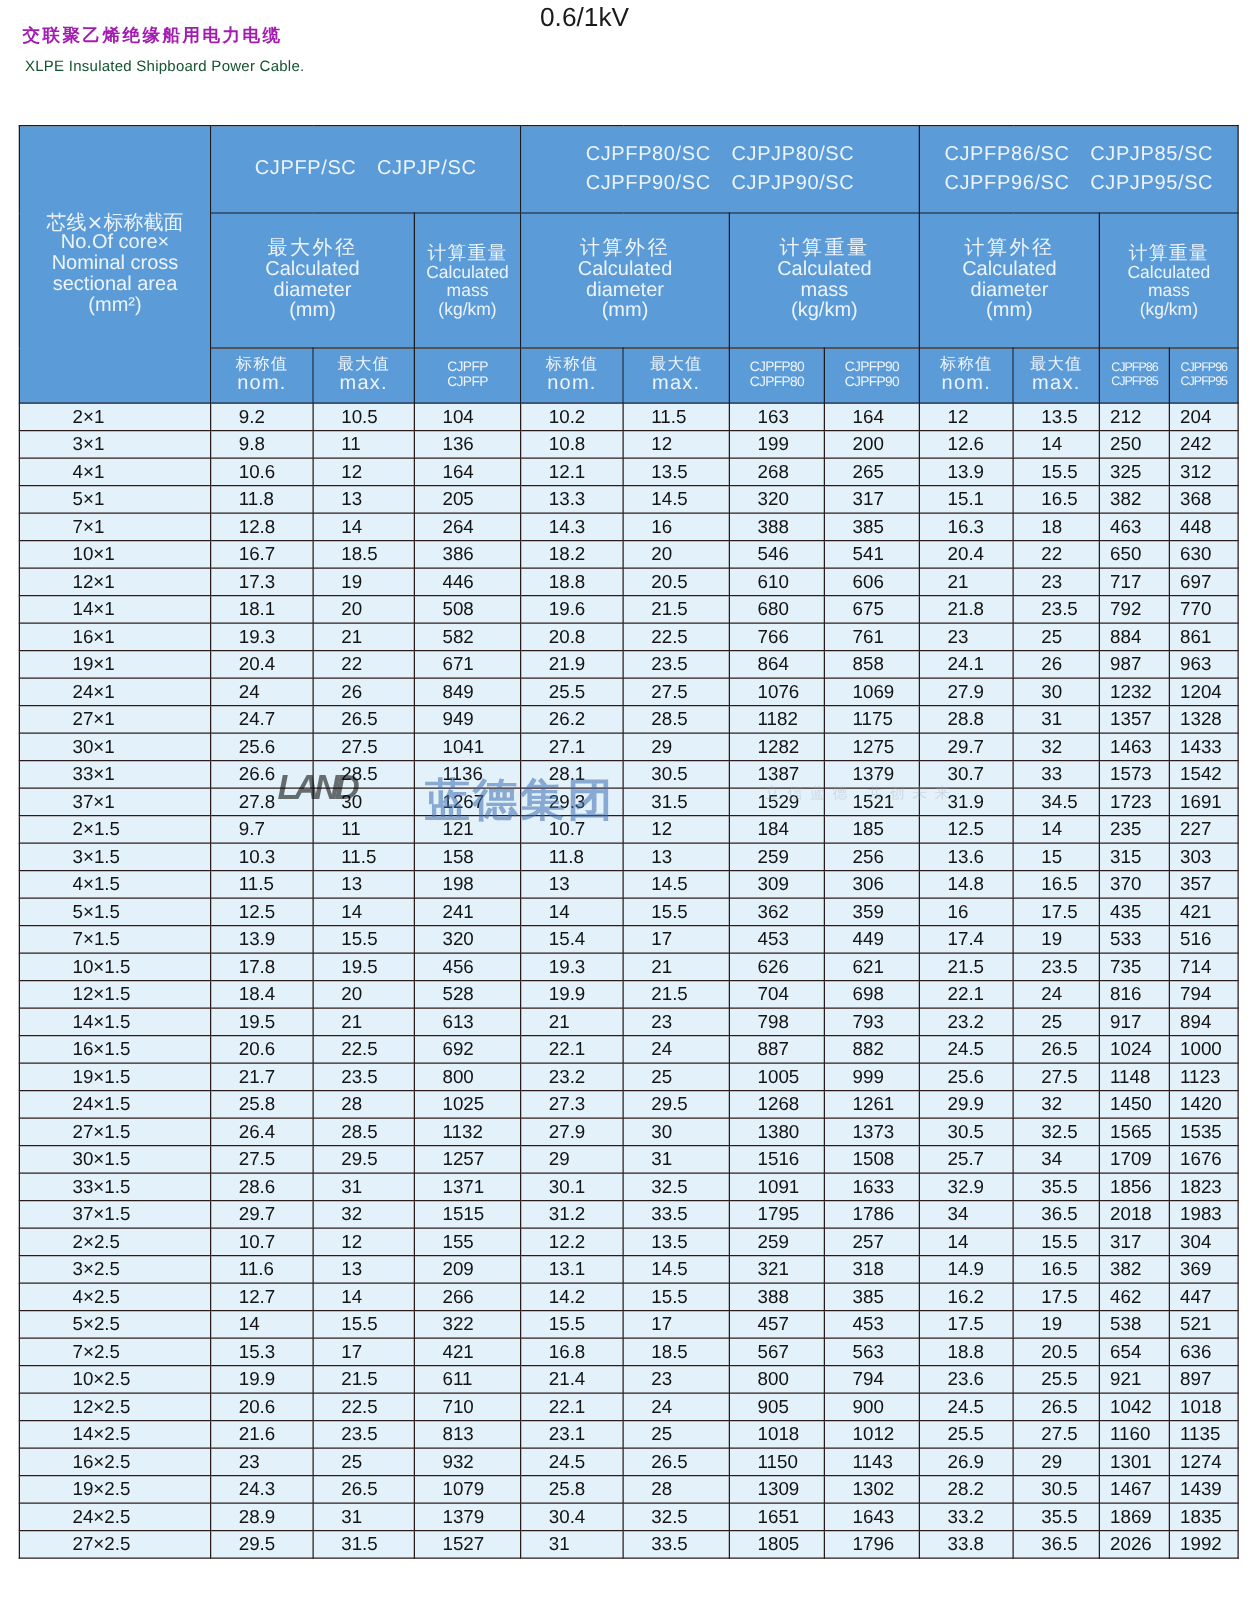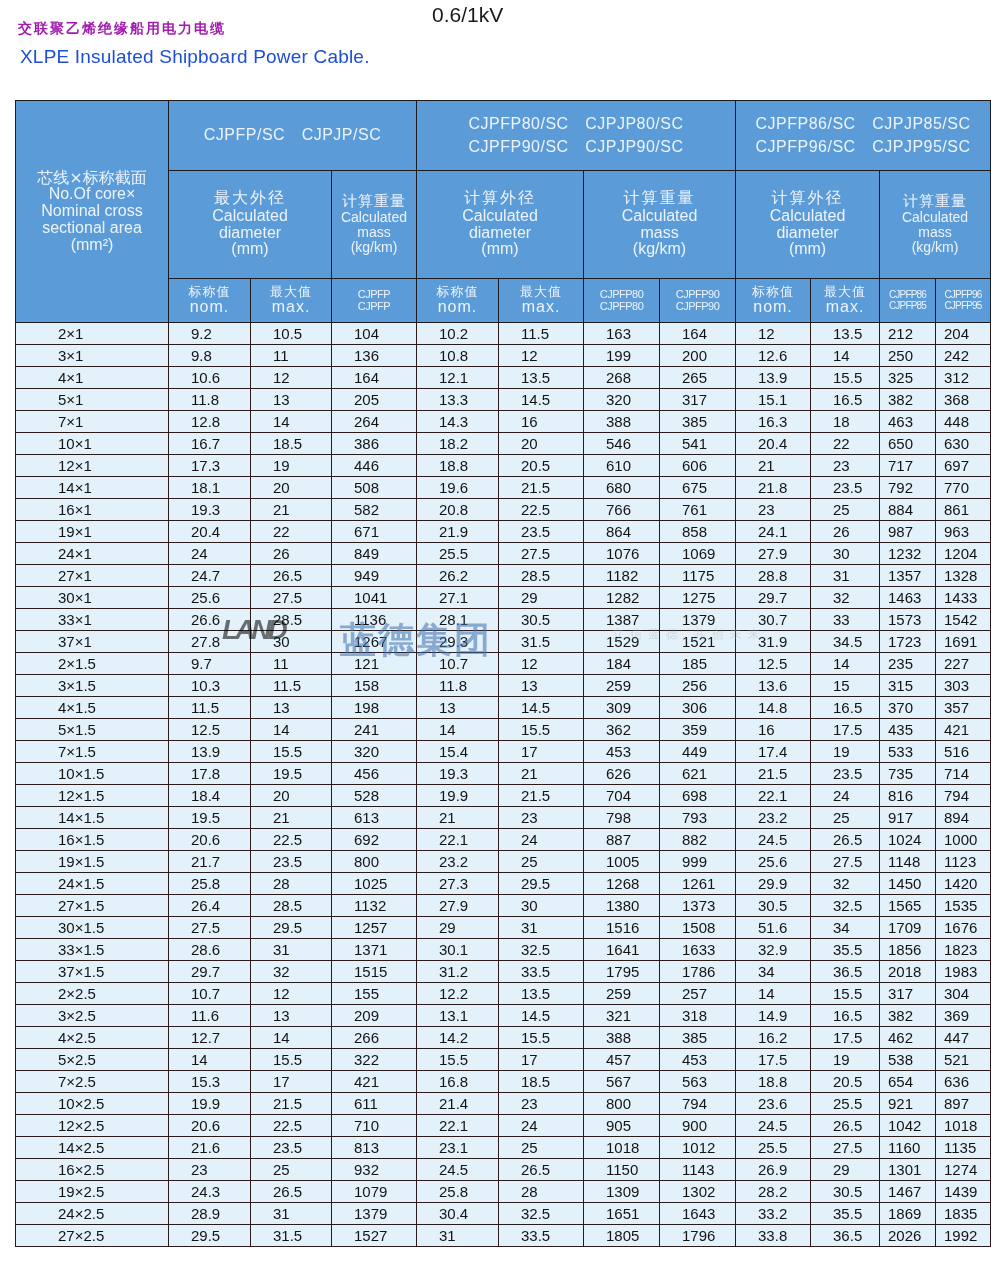--- a/index.html
+++ b/index.html
@@ -1,31 +1,31 @@
 <!DOCTYPE html>
 <html><head>
 <meta charset="utf-8">
 <style>
   html, body { margin: 0; padding: 0; background: #ffffff; }
   body { width: 1000px; height: 1278px; position: relative; overflow: hidden;
          font-family: "Liberation Sans", "DejaVu Sans", sans-serif; color: #111; }
   .title-cn { position: absolute; left: 18px; top: 4px; font-family: "DejaVu Sans", sans-serif;
               font-size: 14px; font-weight: bold; letter-spacing: 2px; color: #a21caf; margin-top: 16px; }
   .voltage { position: absolute; left: 432px; top: 3px; font-size: 21px; color: #1a1a1a; }
-  .title-en { position: absolute; left: 20px; top: 46px; font-size: 19px; color: #1d4ed8; letter-spacing: 0.2px; }
+  .title-en { position: absolute; left: 20px; top: 46px; font-size: 12px; color: #14532d; letter-spacing: 0.2px; }
   table.spec { position: absolute; left: 15px; top: 100px; width: 975px; border-collapse: collapse;
                table-layout: fixed; }
   table.spec th, table.spec td { border: 1.5px solid #1b1b22; padding: 0; text-align: center;
                                  overflow: hidden; white-space: nowrap; }
   table.spec th { background: #5b9bd8; color: #eef4fb; font-weight: normal; line-height: 1.05; }
   th.corehdr { font-size: 16px; line-height: 1.22; white-space: normal; }
   th.series { font-size: 16px; letter-spacing: 0.5px; }
   th.series div { margin: 6px 0; }
   th.grp { font-size: 16px; white-space: normal; }
-  th.grp .cn { font-family: Liberation Mono, monospace; font-size: 16px; letter-spacing: 2px; }
+  th.grp .cn { font-family: Liberation Sans, sans-serif; font-size: 16px; letter-spacing: 2px; }
   th.grp.narrow { font-size: 14px; }
   th.grp.narrow .cn { font-size: 15px; letter-spacing: 1px; }
   th.sub { font-size: 13px; }
   th.sub .cn { font-family: "DejaVu Sans", sans-serif; font-size: 13px; letter-spacing: 1px; }
   th.sub .en { font-size: 16px; letter-spacing: 1px; }
   th.code { font-size: 11px; letter-spacing: -0.5px; line-height: 1.35; font-family: "Liberation Sans Narrow", "Liberation Sans", sans-serif; }
   th.code.tight { font-size: 10px; letter-spacing: -0.8px; margin-top: 26px; }
   table.spec td { background: #e3f1fa; font-size: 15px; height: 21px; text-align: left;
                   padding-left: 22px; border-color: #2a1a1a; color: #141414; }
   table.spec td.core { padding-left: 42px; }
@@ -549,33 +549,33 @@
       </tr>
       <tr>
         <td class="core">30×1.5</td>
         <td>27.5</td>
         <td>29.5</td>
         <td>1257</td>
         <td>29</td>
         <td>31</td>
         <td>1516</td>
         <td>1508</td>
-        <td>51.6</td>
+        <td>25.7</td>
         <td>34</td>
         <td class="narrow">1709</td>
         <td class="narrow">1676</td>
       </tr>
       <tr>
         <td class="core">33×1.5</td>
         <td>28.6</td>
         <td>31</td>
         <td>1371</td>
         <td>30.1</td>
         <td>32.5</td>
-        <td>1641</td>
+        <td>1091</td>
         <td>1633</td>
         <td>32.9</td>
         <td>35.5</td>
         <td class="narrow">1856</td>
         <td class="narrow">1823</td>
       </tr>
       <tr>
         <td class="core">37×1.5</td>
         <td>29.7</td>
         <td>32</td>

